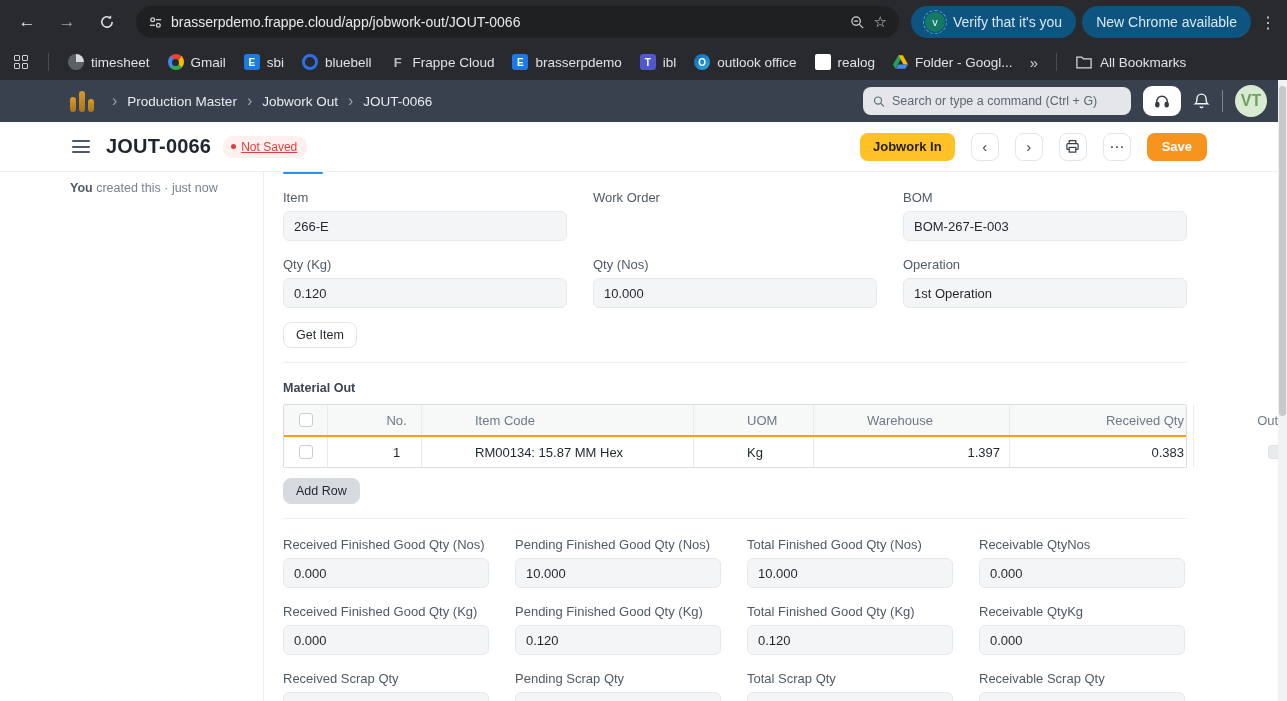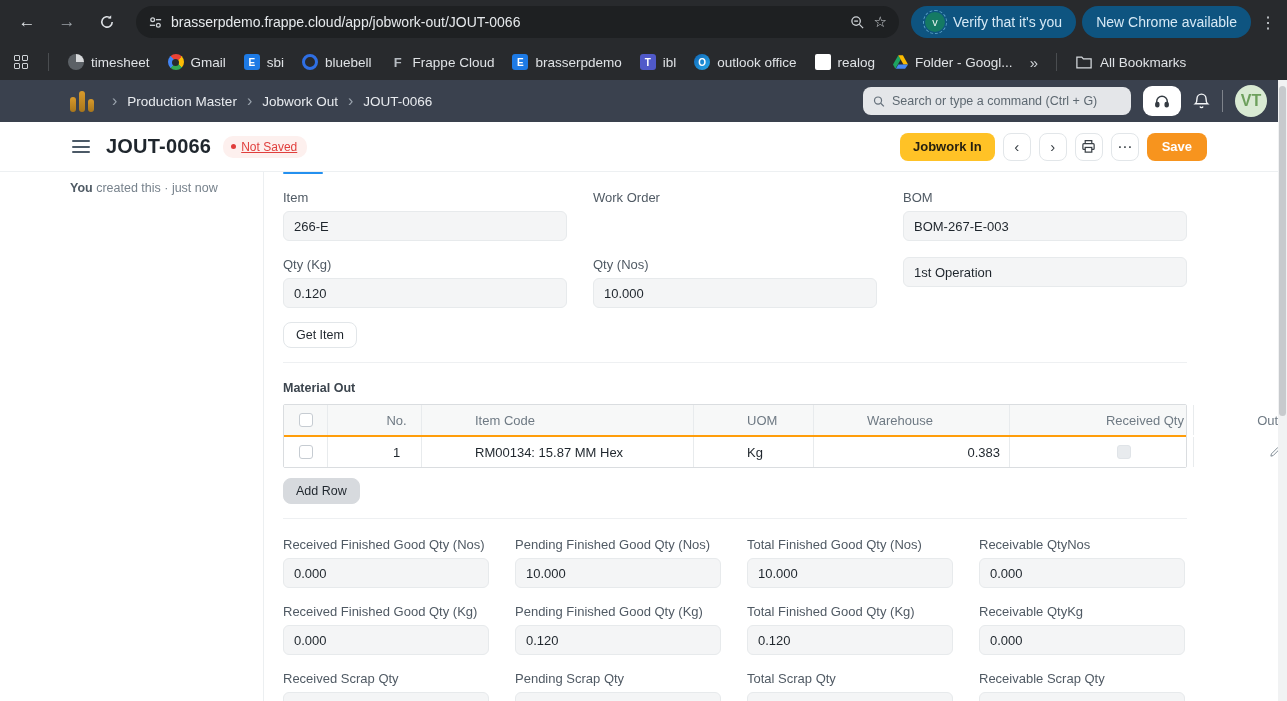--- a/index.html
+++ b/index.html
@@ -57,21 +57,21 @@
   .nav-vdiv { width:1px; height:22px; background:rgba(255,255,255,.35); }
   .avatar { width:32px; height:32px; border-radius:50%; background:#d9ead3; color:#6da05c; font-size:16px; font-weight:bold; display:flex; align-items:center; justify-content:center; cursor:pointer; }
 
   
   .page-header { height:50px; background:#fff; border-bottom:1px solid #edf0f2; display:flex; align-items:center; padding:0 80px 0 72px; gap:12px; }
   .burger { width:18px; display:flex; flex-direction:column; gap:3.5px; cursor:pointer; }
   .burger i { height:2px; background:#4c5a67; border-radius:1px; }
   .doc-title { font-size:20px; font-weight:bold; color:#1f262d; letter-spacing:.2px; margin-left:4px; }
   .status-badge { background:#fdf0ee; color:#e03e3c; font-size:12px; border-radius:10px; padding:4px 10px 4px 8px; display:flex; align-items:center; gap:5px; white-space:nowrap;text-decoration:underline; }
   .status-badge::before { content:""; width:5px; height:5px; border-radius:50%; background:#e03e3c; }
-  .header-actions { margin-left:auto; display:flex; align-items:center; gap:8px; }
+  .header-actions { margin-left:auto; display:flex; align-items:center; gap:16px; }
   .btn { height:28px; border-radius:8px; border:1px solid transparent; font-family:inherit; font-size:13px; display:flex; align-items:center; justify-content:center; cursor:pointer; padding:0 12px; white-space:nowrap; }
   .btn-yellow { background:#ffc226; color:#251f10; font-weight:bold; }
   .btn-icon { width:28px; padding:0; background:#fff; border-color:#e2e6e9; color:#383f45; font-size:15px; }
   .btn-save { background:#f7941e; color:#fff; font-weight:bold; padding:0 14px; }
 
   
   .content { position:relative; height:529px; display:flex; background:#fff; }
   .side-panel { width:264px; flex:0 0 auto; border-right:1px solid #eceff1; padding:8px 16px 0 70px; }
   .creation-info { font-size:12.5px; color:#77828c; line-height:1.4; }
   .creation-info b { color:#4f5a64; }
@@ -306,20 +306,21 @@
           </div>
           <div class="field">
             <label>Qty (Kg)</label>
             <div class="ctrl">0.120</div>
           </div>
           <div class="field">
             <label>Qty (Nos)</label>
             <div class="ctrl">10.000</div>
           </div>
           <div class="field">
+            <label>Operation</label>
             <div class="ctrl">1st Operation</div>
           </div>
         </div>
         <button class="btn-sm get-item">Get Item</button>
       </div>
 
       <div class="section">
         <div class="section-title">Material Out</div>
         <div class="grid-table">
           <div class="gt-row gt-head">
@@ -340,20 +341,21 @@
                 </svg>
             </div>
           </div>
           <div class="gt-row gt-body">
             <div class="gt-cell cen">
                 <span class="cb"></span>
               </div>
             <div class="gt-cell cen">1</div>
             <div class="gt-cell">RM00134: 15.87 MM Hex</div>
             <div class="gt-cell">Kg</div>
+            <div class="gt-cell num">1.397</div>
             <div class="gt-cell num">0.383</div>
             <div class="gt-cell cen">
                 <span class="cb disabled"></span>
               </div>
             <div class="gt-cell cen">
               <svg width="12" height="12" viewBox="0 0 16 16" fill="none" stroke="#74808a" stroke-width="1.2">
                   <path d="M2.5 13.5l.7-3L11.5 2.2a1.2 1.2 0 0 1 1.7 0l.6.6a1.2 1.2 0 0 1 0 1.7L5.5 12.8z"></path>
                 </svg>
             </div>
           </div>

